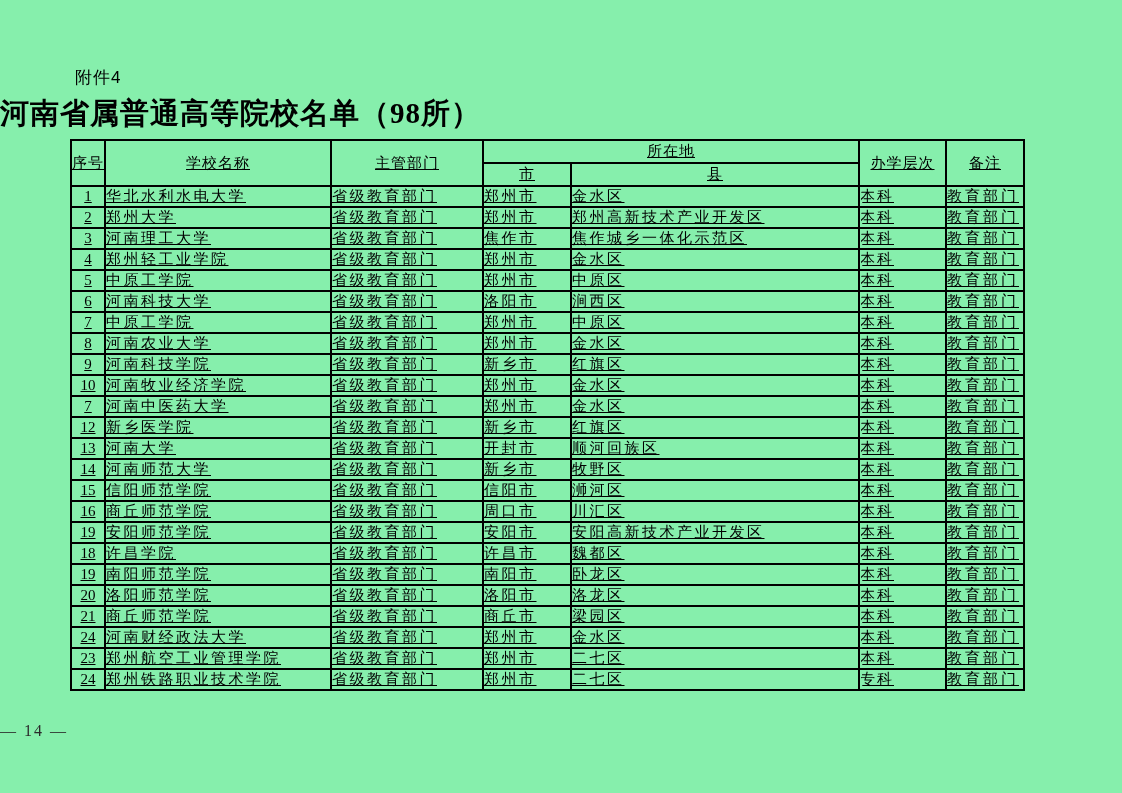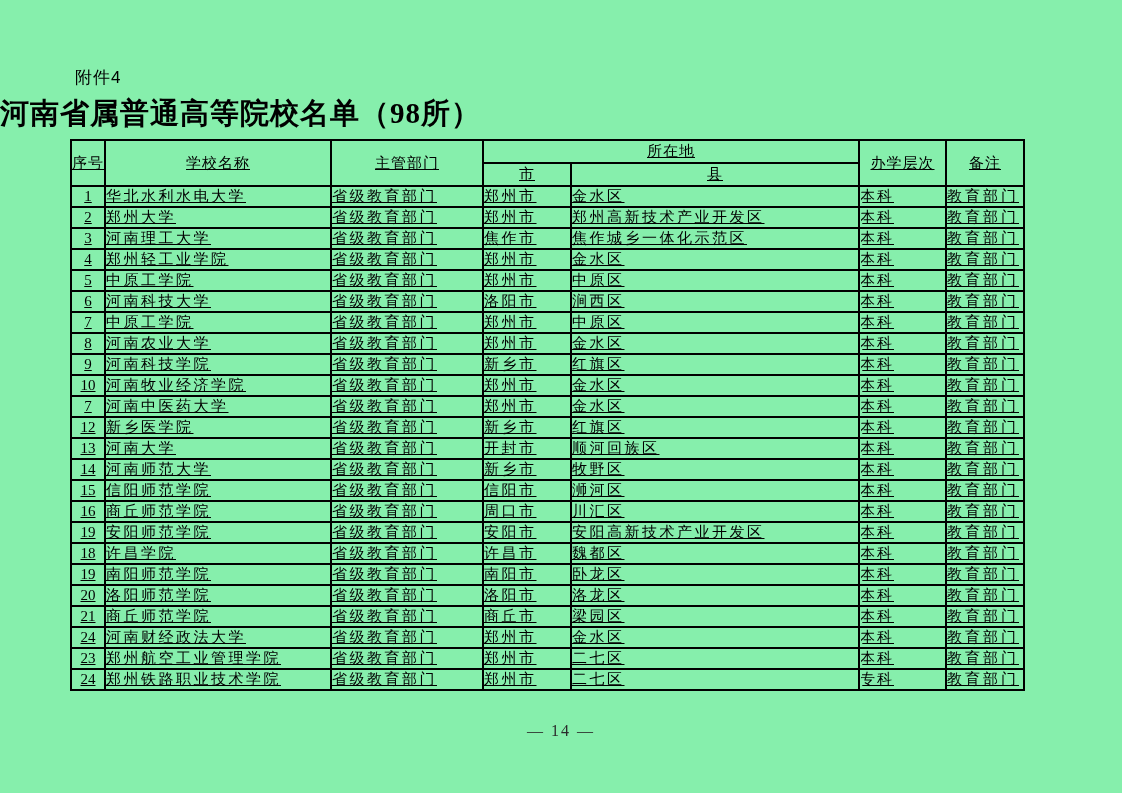--- a/index.html
+++ b/index.html
@@ -84,21 +84,21 @@
   }
   td.c-remarks {
     text-align: left;
     letter-spacing: 3px;
   }
   .page-number {
     position: absolute;
     left: 0;
     top: 722px;
     width: 100%;
-    text-align: center;
+    text-align: left;
     font-family: "Liberation Serif", "DejaVu Serif", serif;
     font-size: 16px;
     color: #2b2b2b;
     letter-spacing: 2px;
   }
 </style>
 </head>
 <body>
 
 <div class="page">

